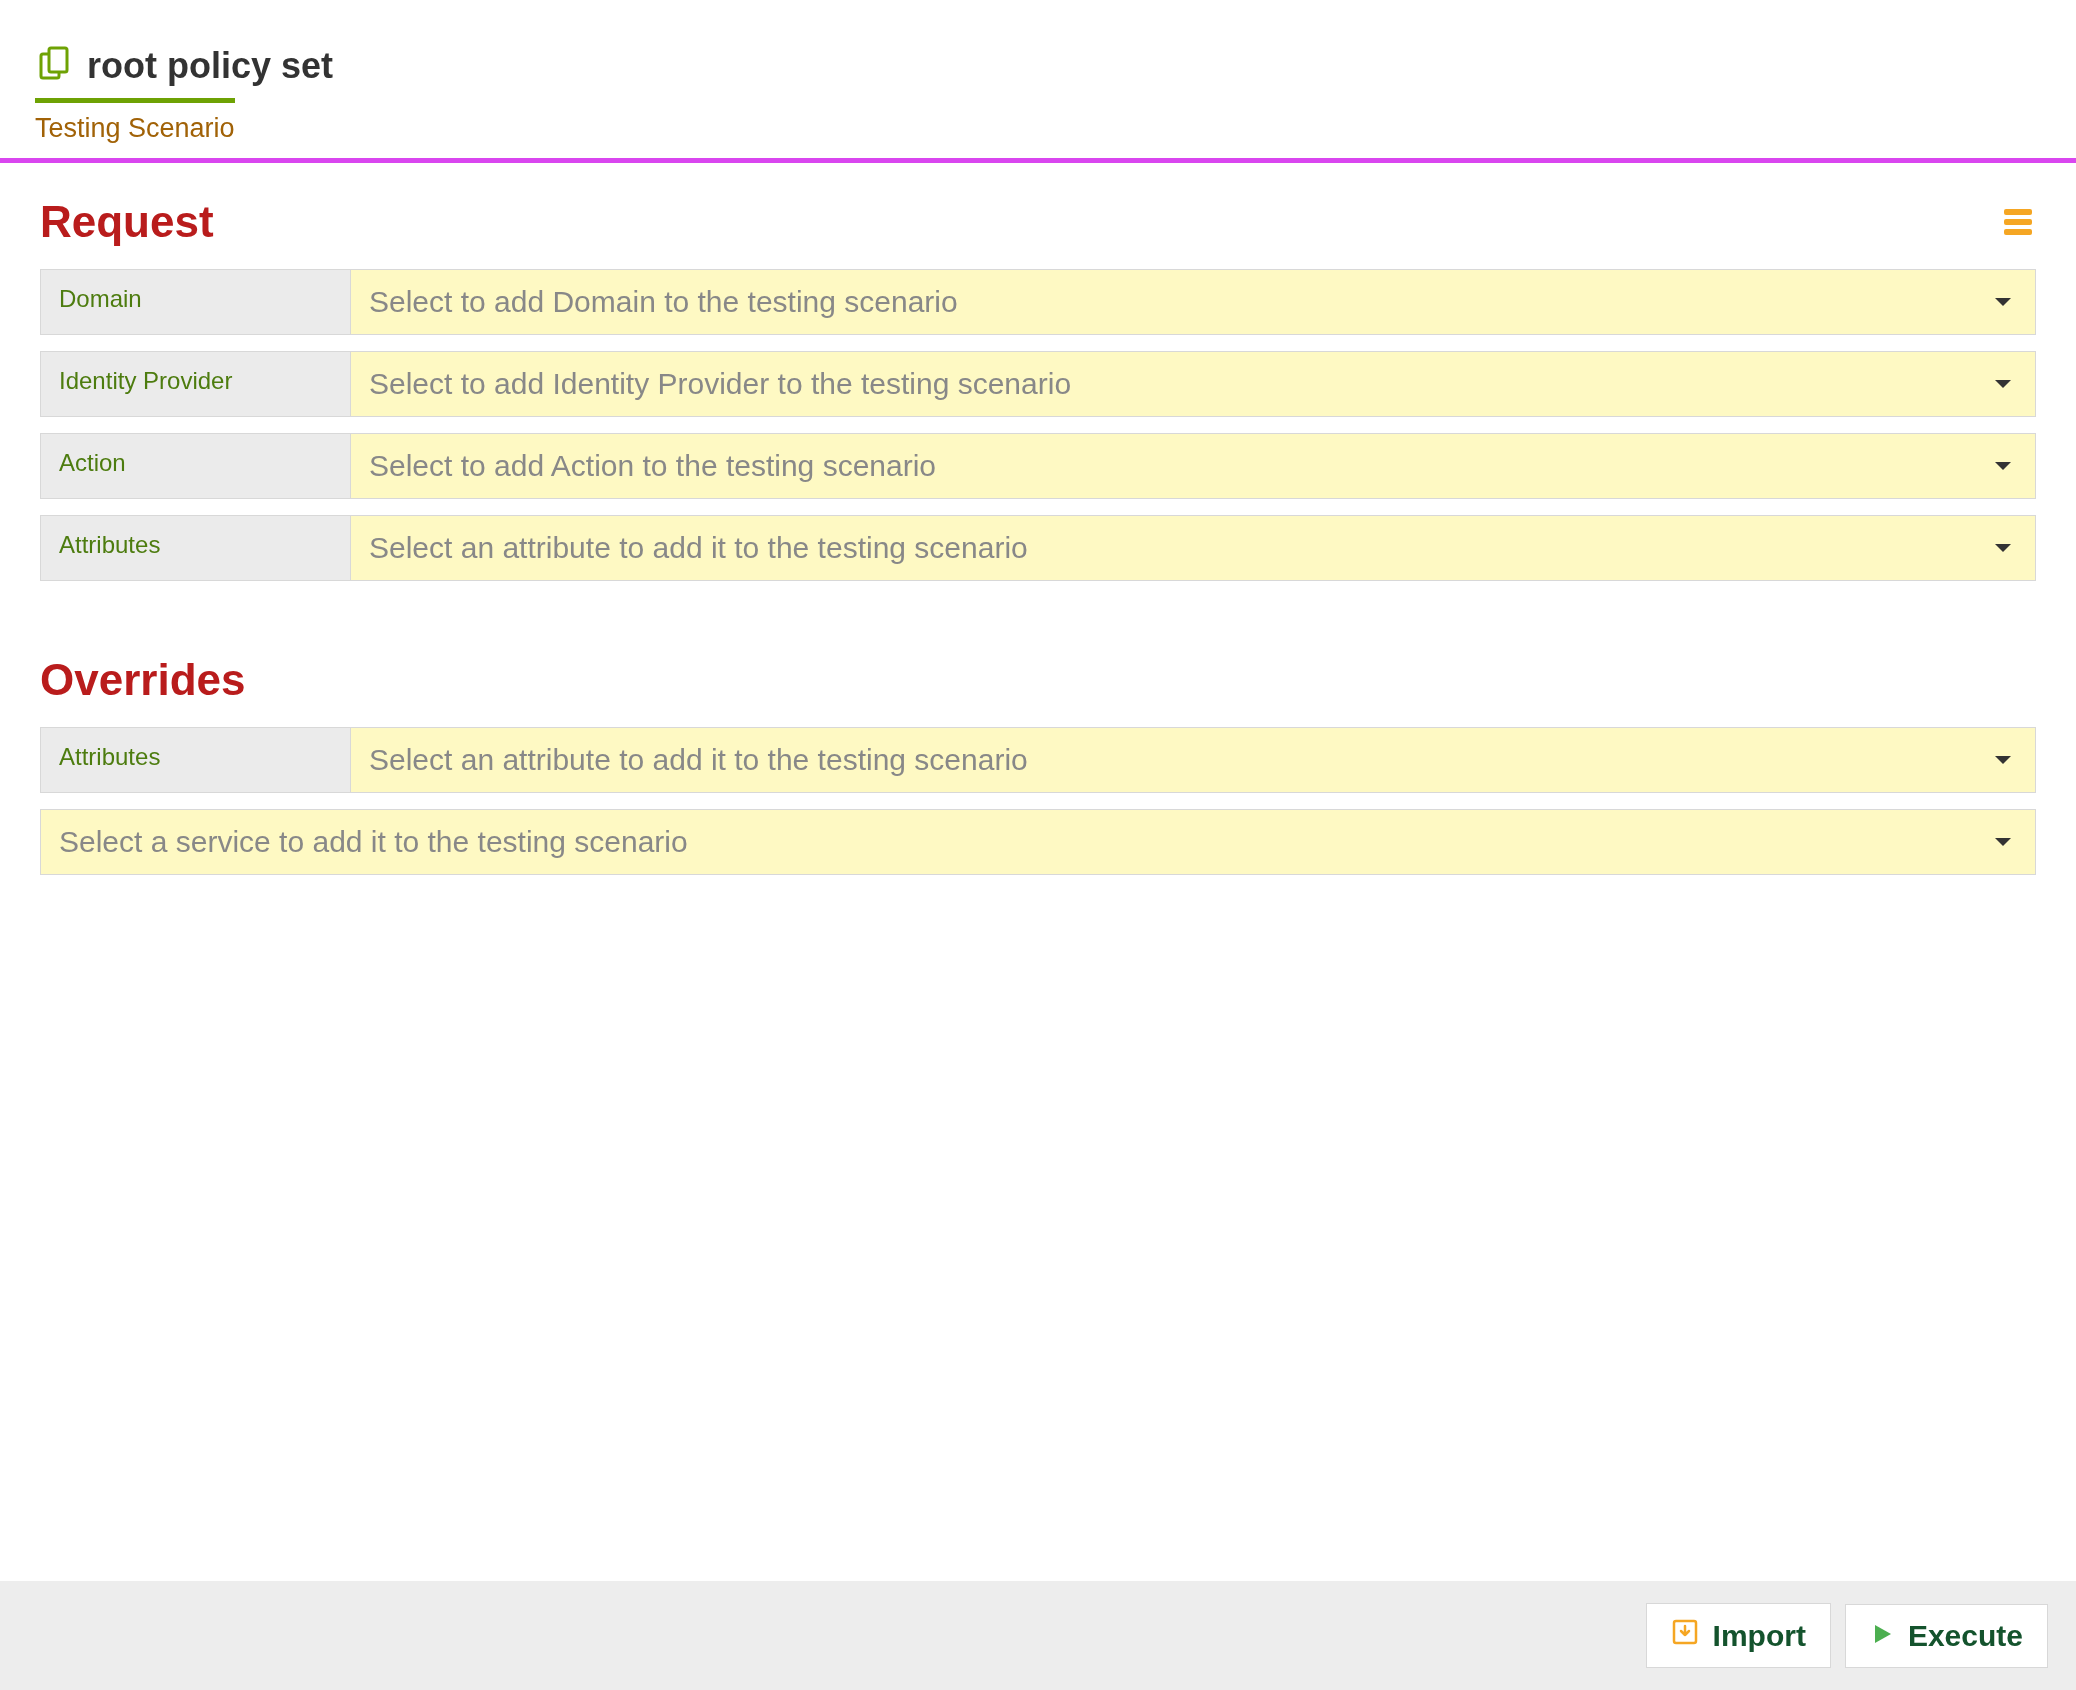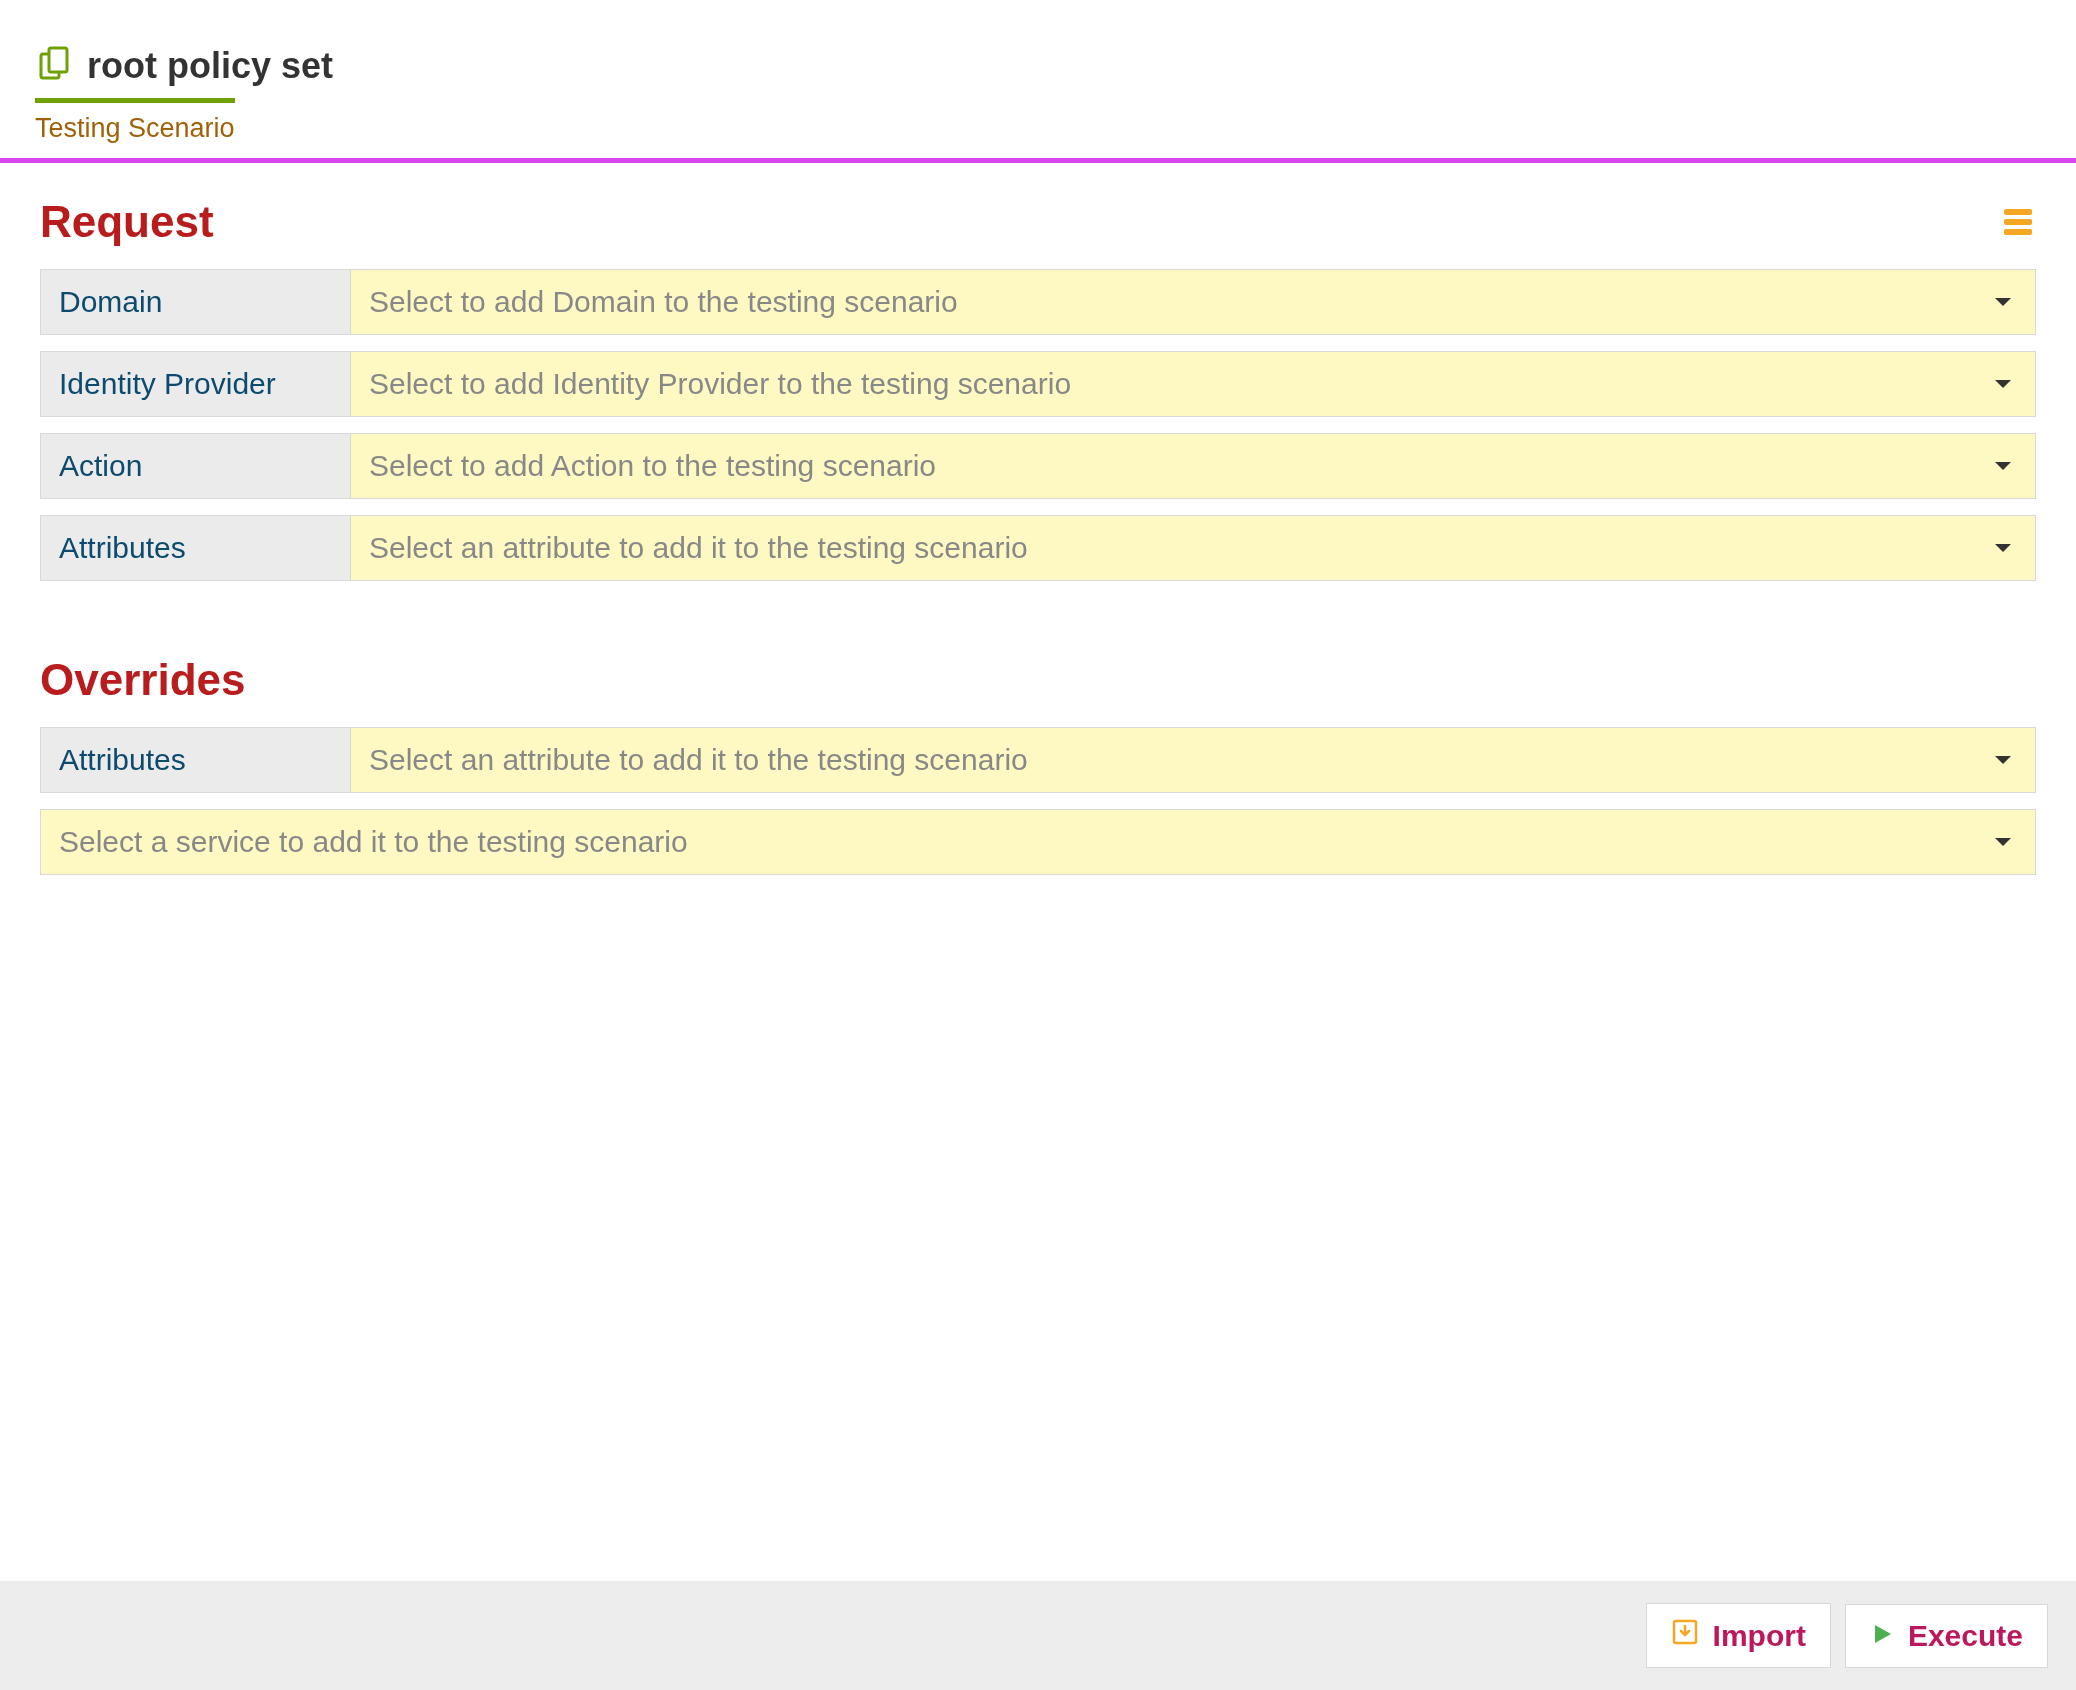--- a/index.html
+++ b/index.html
@@ -65,22 +65,22 @@
     .form-row {
       display: flex;
       margin-bottom: 16px;
     }
     .form-label {
       width: 310px;
       background: #ebebeb;
       border: 1px solid #d8d8d8;
       border-right: none;
       padding: 15px 18px;
-      font-size: 30px;
-      color: #0c4a6e;
+      font-size: 24px;
+      color: #4d7c0f;
       font-weight: 400;
     }
     .form-select {
       flex: 1;
       border: 1px solid #d8d8d8;
       background: #fef9c3;
       padding: 15px 18px;
       font-size: 30px;
       color: #888888;
       display: flex;
@@ -112,21 +112,21 @@
       align-items: center;
       gap: 14px;
       padding-right: 28px;
     }
     .btn {
       background: #ffffff;
       border: 1px solid #d8d8d8;
       padding: 14px 24px;
       font-size: 30px;
       font-weight: 600;
-      color: #be185d;
+      color: #14532d;
       display: flex;
       align-items: center;
       gap: 14px;
       cursor: pointer;
     }
     .menu-icon-lines {
       display: flex;
       flex-direction: column;
       gap: 4px;
       cursor: pointer;

